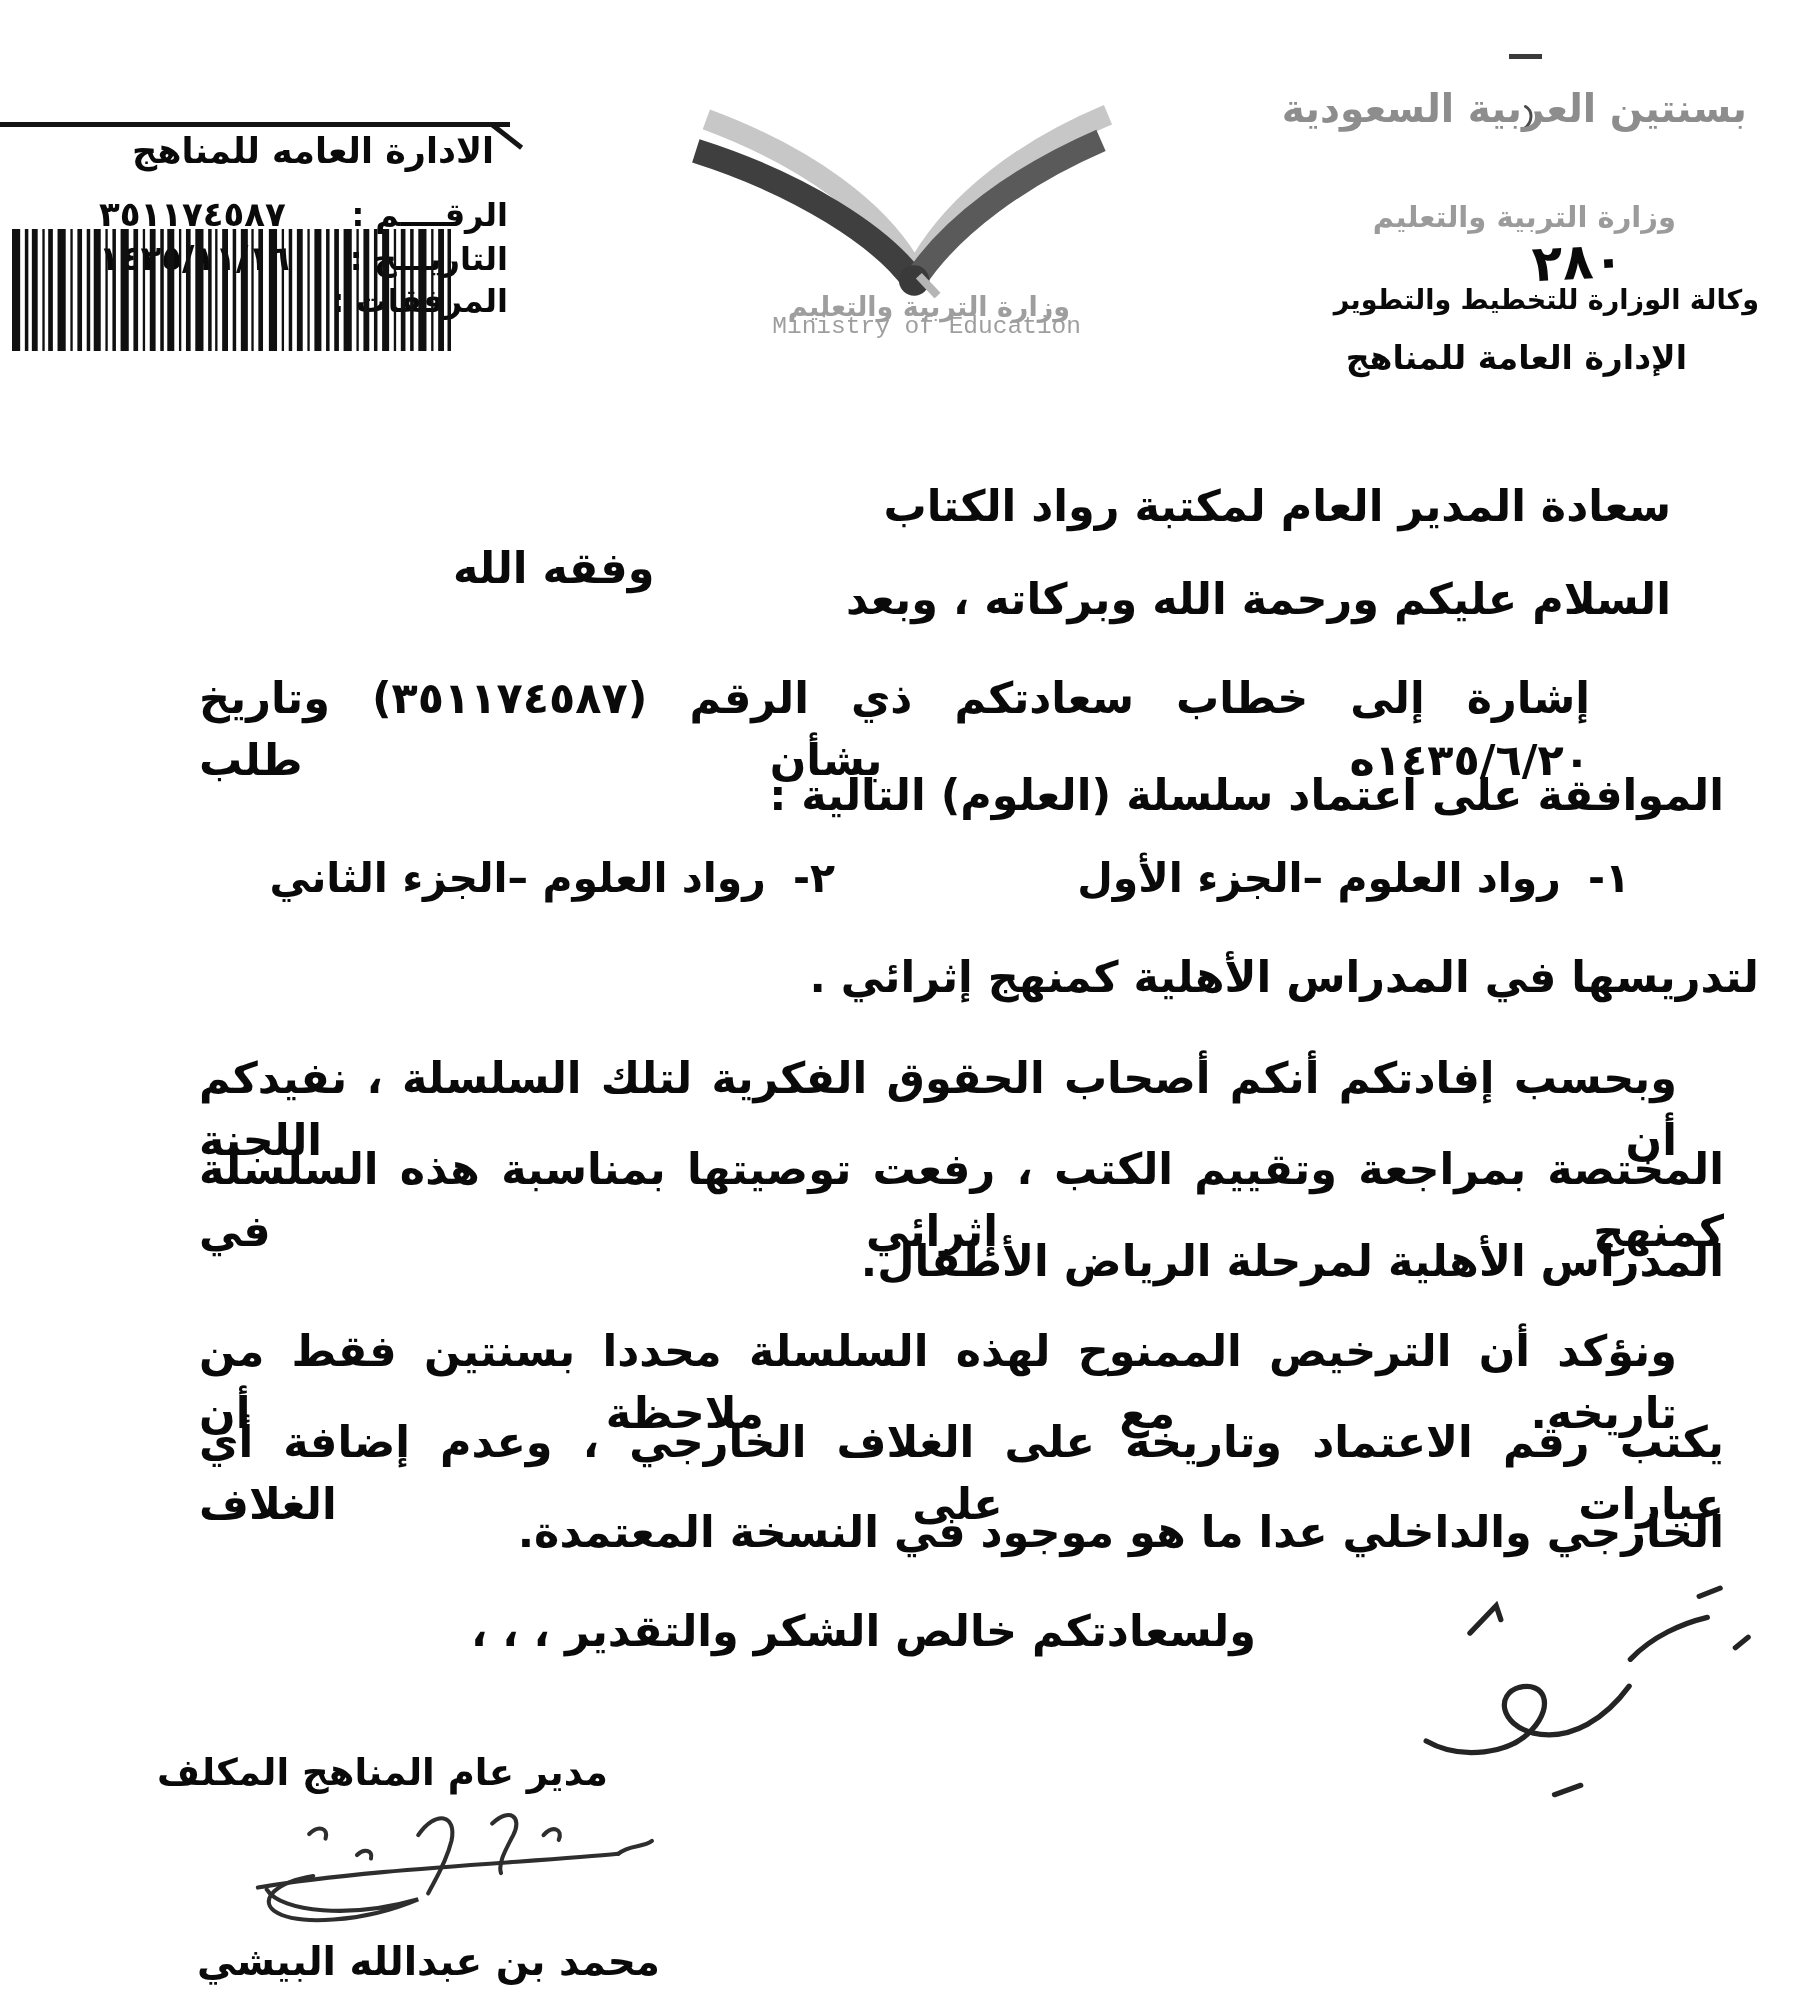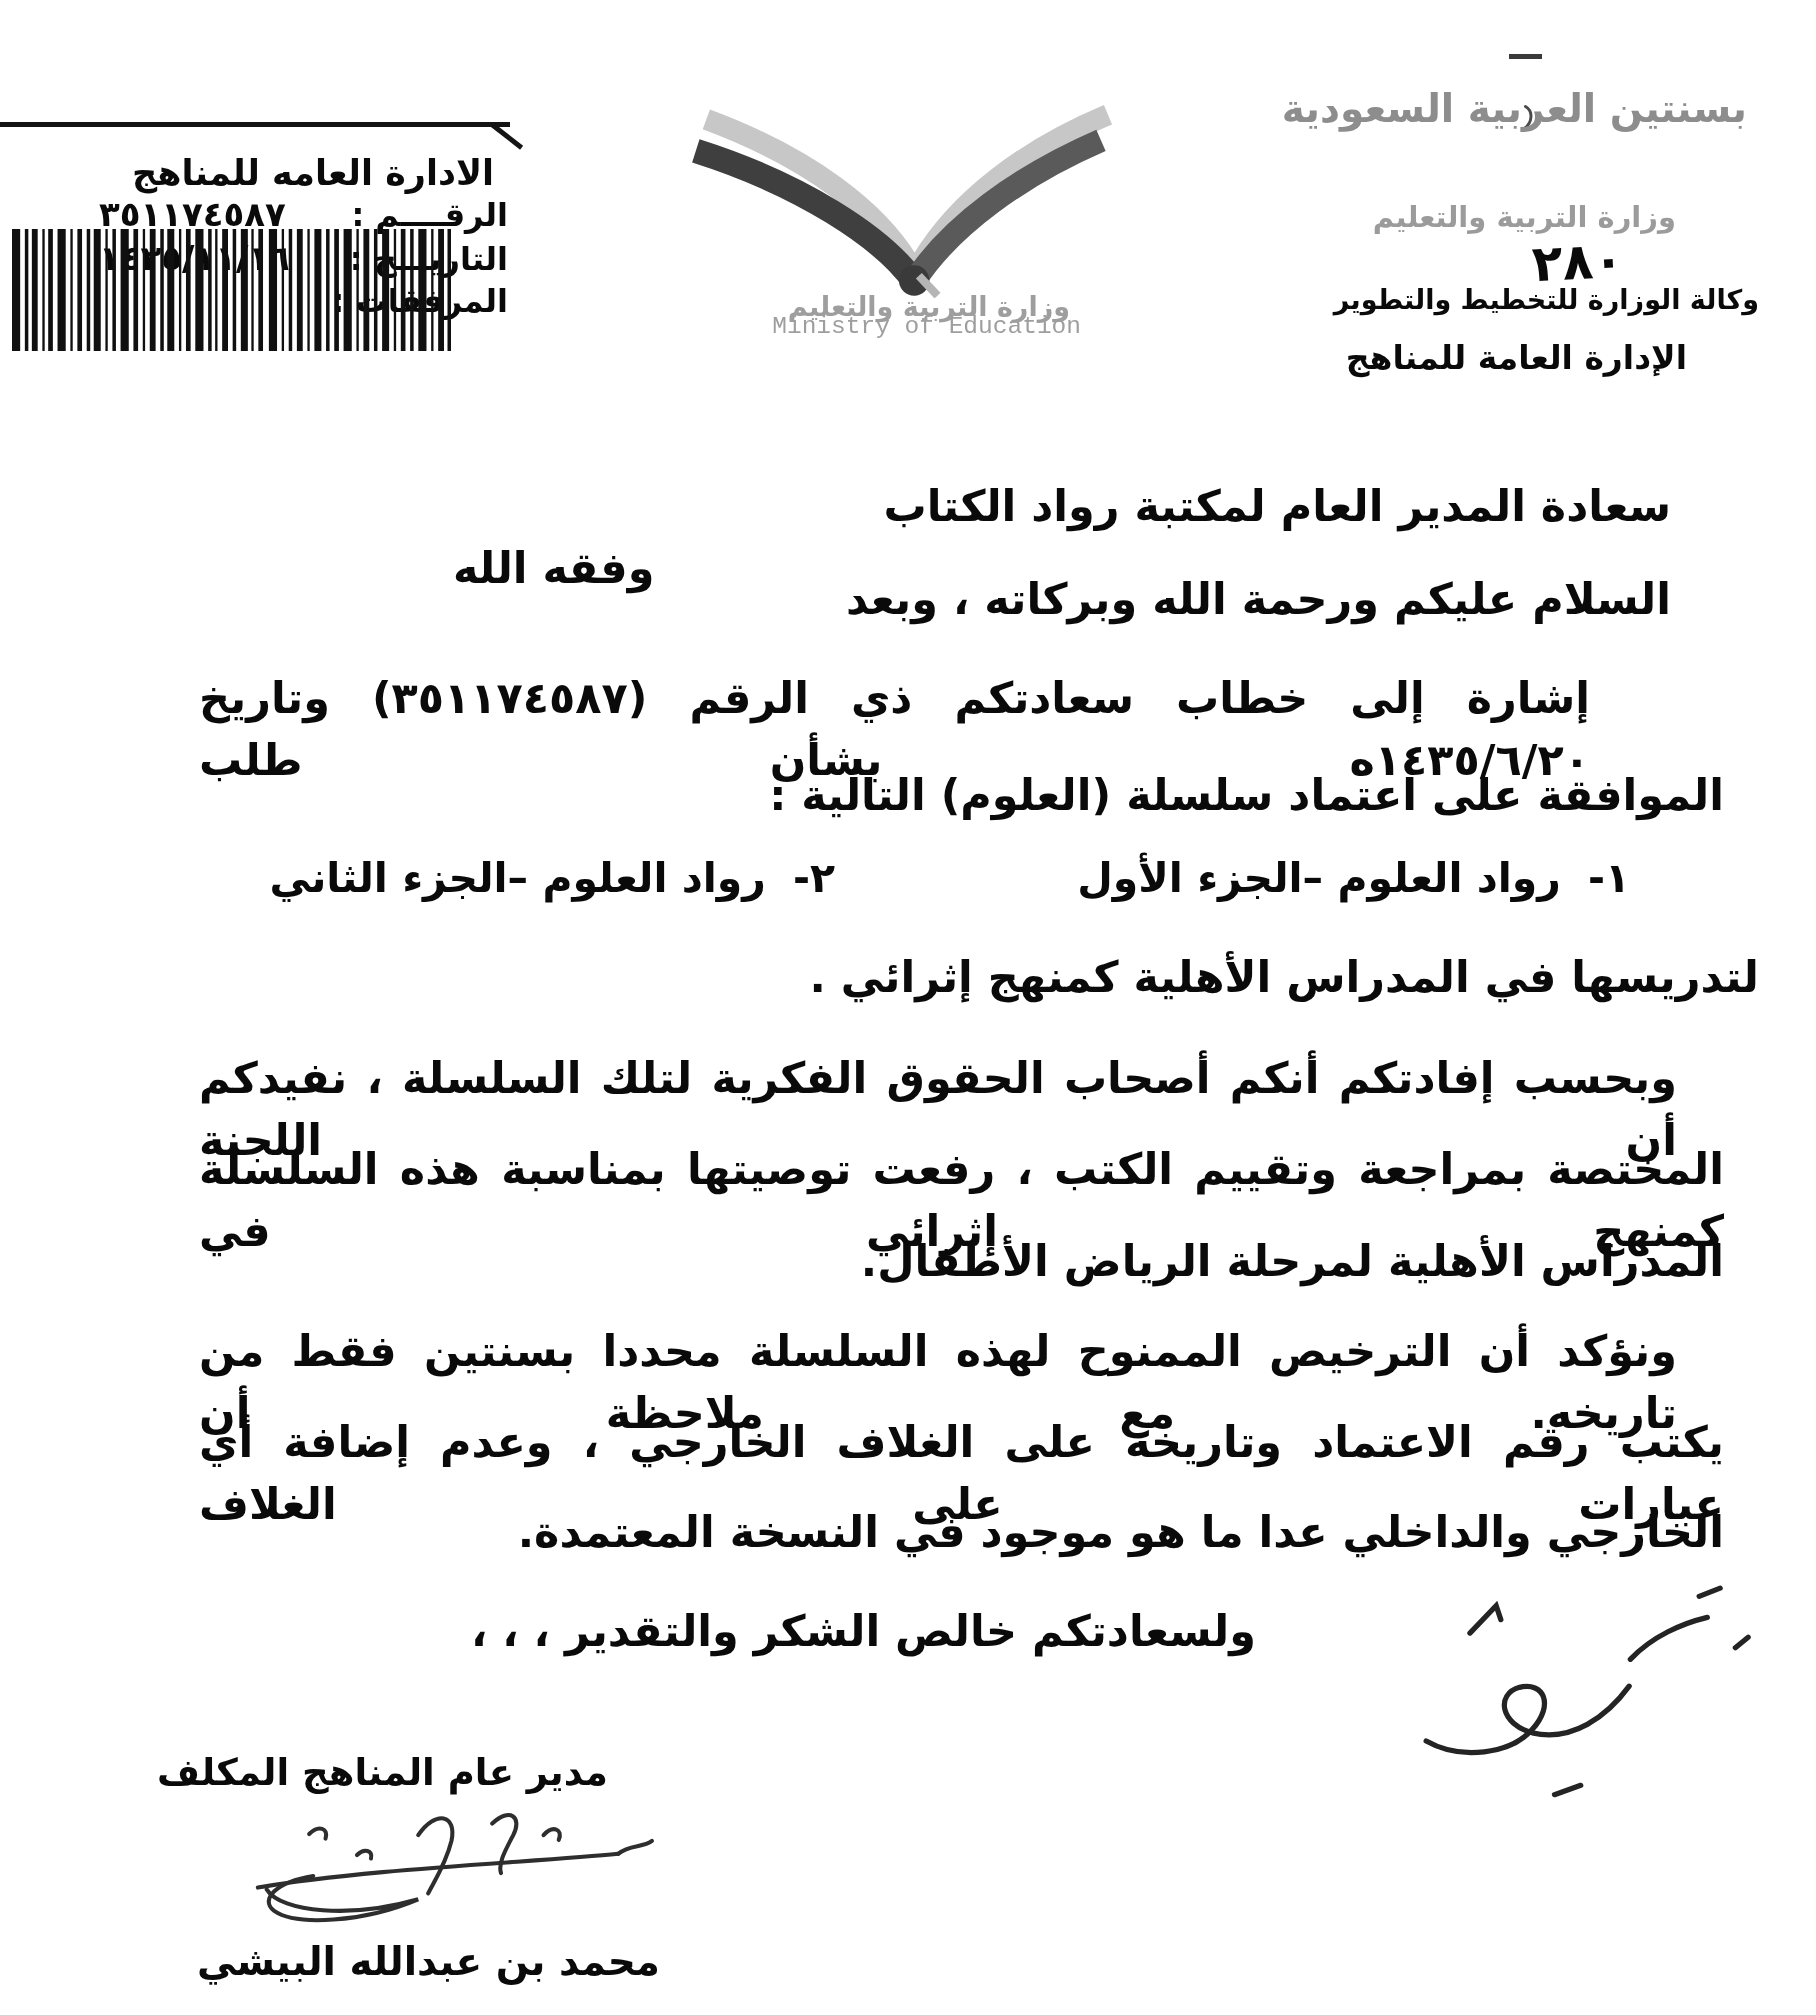--- a/index.html
+++ b/index.html
@@ -11,21 +11,21 @@
     color:#0a0a0a;
     direction:rtl;
     overflow:hidden;
   }
   .abs{position:absolute;}
   
   .stamp-line{left:0;top:122px;width:510px;height:5.3px;background:#141414;}
   .stamp-tick{left:494px;top:123px;width:37px;height:5.3px;background:#141414;
               transform:rotate(38deg);transform-origin:left top;}
   .stamp-title{left:117px;top:131px;width:392px;text-align:center;
-               font-size:35px;font-weight:bold;white-space:nowrap;margin-top:22px;}
+               font-size:35px;font-weight:bold;white-space:nowrap;}
   .stamp-table{left:99px;top:194px;width:409px;font-weight:bold;}
   .stamp-row{display:flex;justify-content:space-between;align-items:baseline;height:44px;}
   .stamp-label{font-size:32px;white-space:nowrap;}
   .stamp-value{font-size:34px;white-space:nowrap;letter-spacing:2.3px;}
   .barcode{left:11.7px;top:229px;width:439px;height:122px;}
   
   .corner-dash{left:1509px;top:54px;width:33px;height:5.3px;background:#3a3a3a;}
   .corner-squiggle{left:1522px;top:104px;width:15px;height:27px;}
   .kingdom{right:69px;top:86px;font-size:39px;font-weight:bold;color:#8d8d8d;
            white-space:nowrap;letter-spacing:1.2px;}

